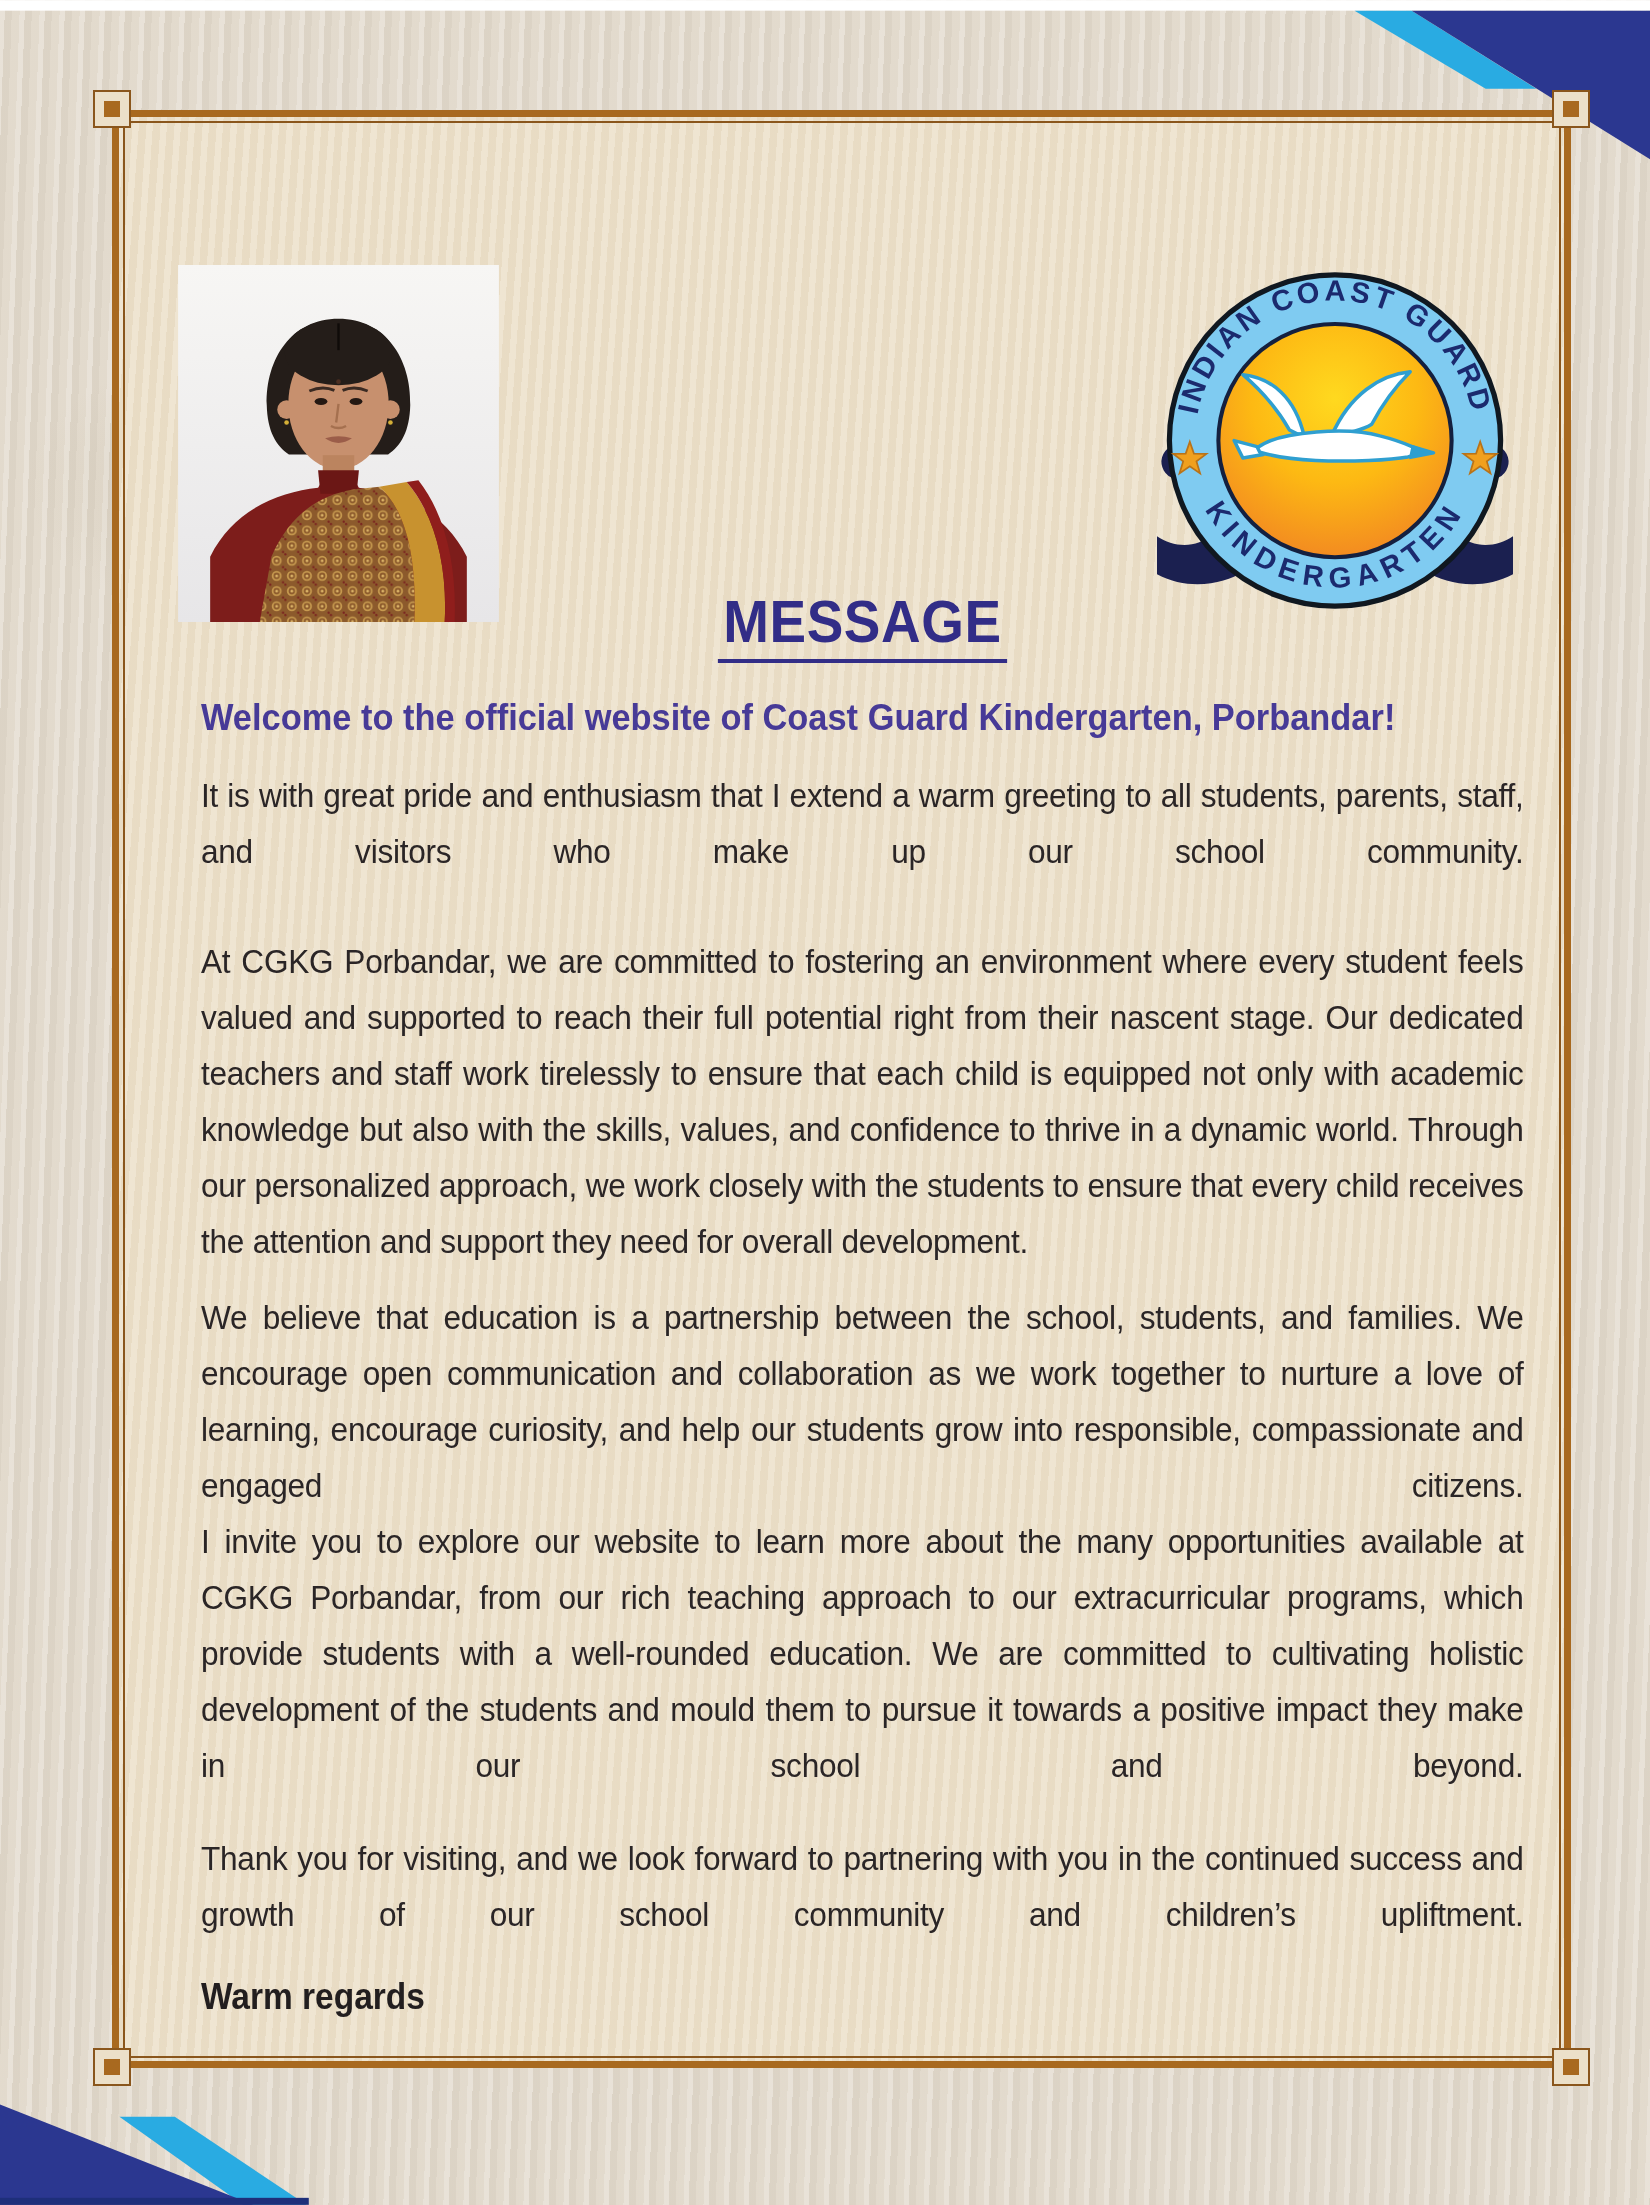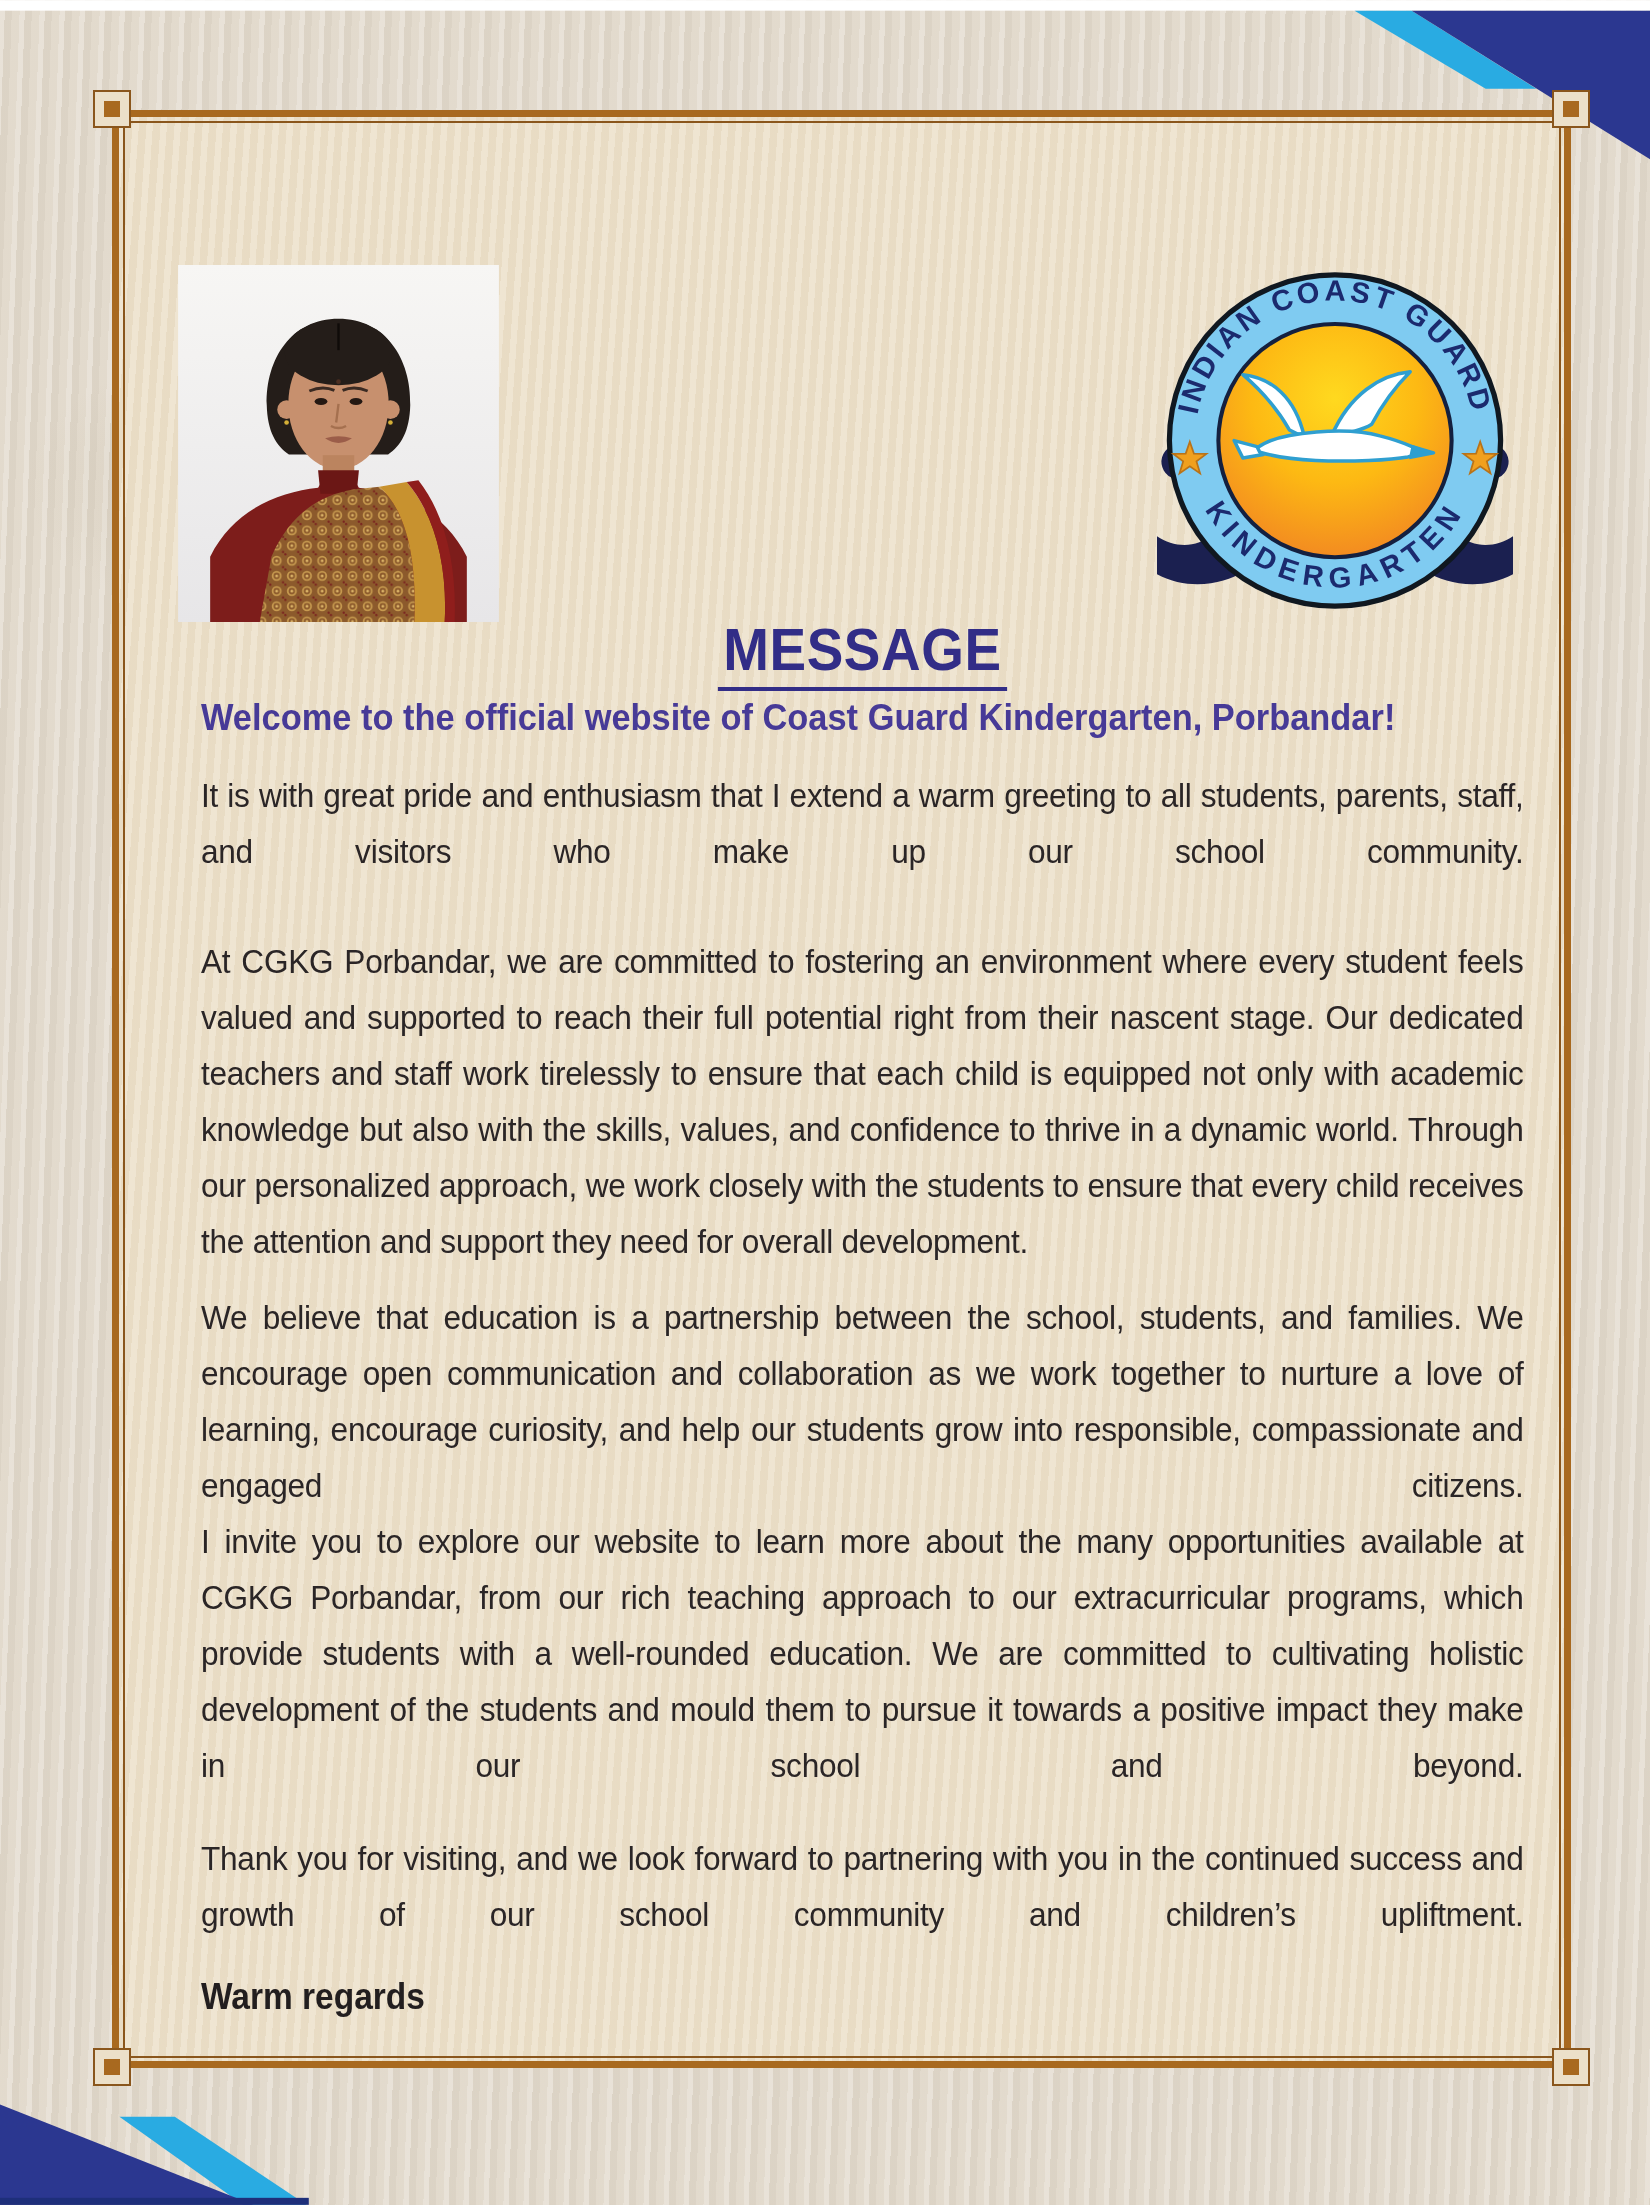--- a/index.html
+++ b/index.html
@@ -19,21 +19,21 @@
     background-image:repeating-linear-gradient(94deg, rgba(255,255,255,.16) 0 6.4px, rgba(213,197,170,.16) 6.4px 14px);}
   .panel-inner{position:absolute;inset:3.5px;border:2.3px solid #8a561c;}
   .knot{position:absolute;width:38px;height:38px;box-sizing:border-box;border:2.3px solid #8a561c;background:#ece0c9;}
   .knot::after{content:"";position:absolute;inset:8.7px;background:#a8691f;}
   .knot.tl{left:93px;top:90px;} .knot.tr{left:1552px;top:90px;}
   .knot.bl{left:93px;top:2048px;} .knot.br{left:1552px;top:2048px;}
 
   .photo{position:absolute;left:178px;top:265px;width:321px;height:357px;}
   .logo{position:absolute;left:1157px;top:254px;width:356px;height:379px;}
 
-  .heading-row{position:absolute;left:201px;top:618px;width:1323px;text-align:center;}
+  .heading-row{position:absolute;left:201px;top:590px;width:1323px;text-align:center;}
   .heading{display:inline-block;transform:scaleX(.93);font-weight:bold;font-size:59px;line-height:64px;
     color:#322d87;border-bottom:4.7px solid #322d87;padding:0 5.8px 4.7px 5.8px;letter-spacing:0.6px;}
 
   .bodytext{position:absolute;left:201px;top:697px;width:1422px;transform:scaleX(.93);transform-origin:0 0;}
   .welcome{font-weight:bold;font-size:37px;line-height:42px;color:#473a97;margin:0 0 28px 0;letter-spacing:0;}
   .bodytext p.para{font-size:34px;line-height:56px;color:#2a2526;text-align:justify;margin:0;letter-spacing:-0.3px;}
   .jl{text-align-last:justify;}
   .mb-a{margin-bottom:54px !important;}
   .mb-b{margin-bottom:20px !important;}
   .mb-c{margin-bottom:37px !important;}

